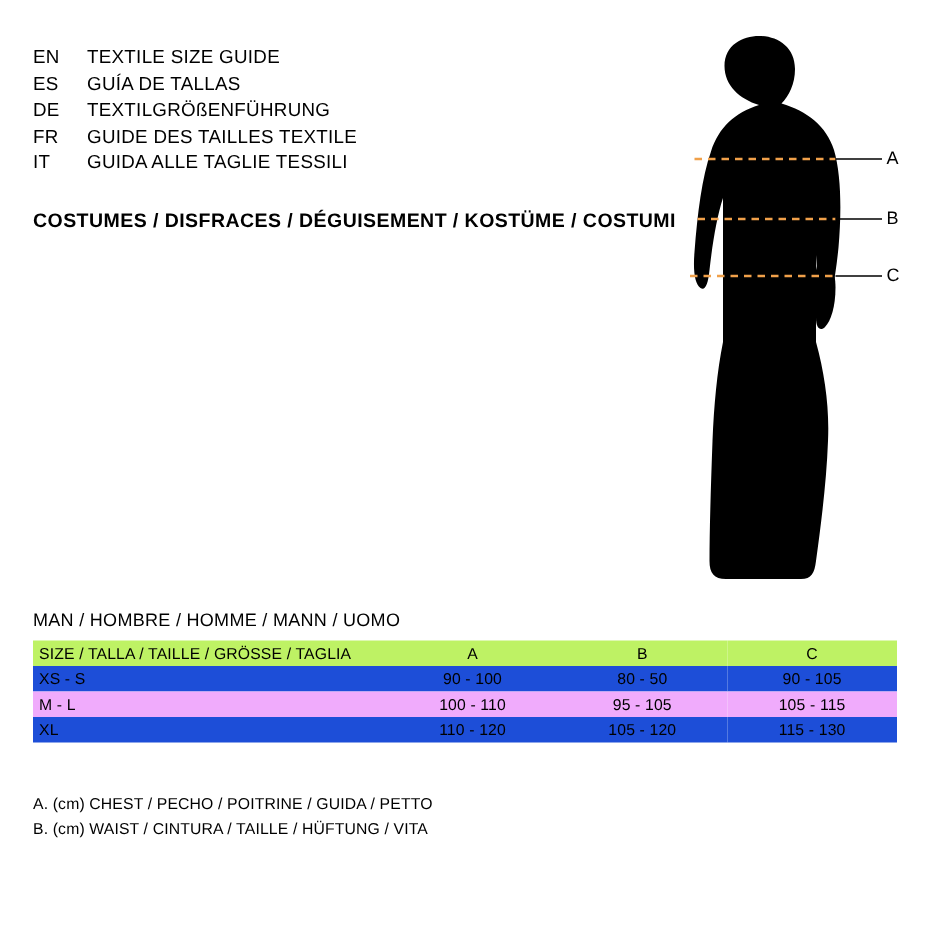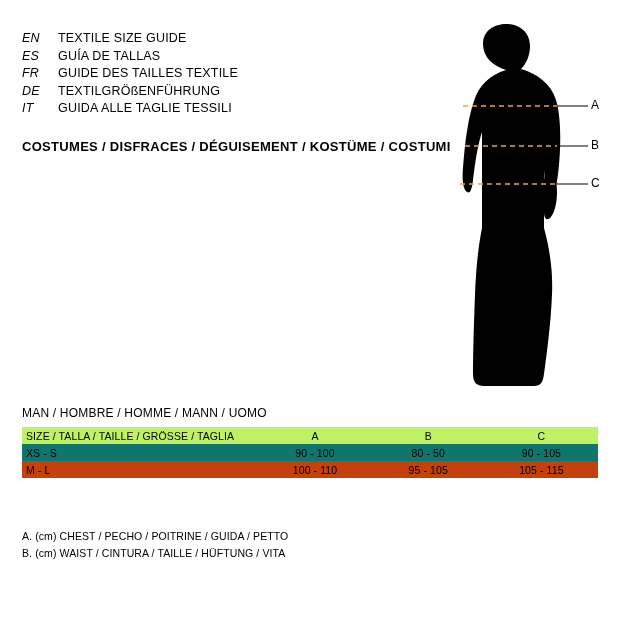--- a/index.html
+++ b/index.html
@@ -32,21 +32,20 @@
   .lang-row {
     display: flex;
     align-items: baseline;
     font-size: 12.5px;
     line-height: 17.5px;
     letter-spacing: 0.2px;
   }
   .lang-code {
     width: 36px;
     flex: 0 0 36px;
-    font-style: italic;
   }
   .lang-text {
     flex: 1 1 auto;
     white-space: nowrap;
   }
 
   .section-title {
     position: absolute;
     left: 22px;
     top: 139px;
@@ -97,24 +96,24 @@
   table.size-table th.label-col,
   table.size-table td.label-col {
     text-align: left;
     padding-left: 4px;
     width: 234px;
   }
   table.size-table thead tr {
     background: #bef264;
   }
   table.size-table tbody tr.odd {
-    background: #0f766e;
+    background: #1d4ed8;
   }
   table.size-table tbody tr.even {
-    background: #c2410c;
+    background: #f0abfc;
   }
   table.size-table col.c-a { width: 114px; }
   table.size-table col.c-b { width: 114px; }
   table.size-table col.c-c { width: 114px; }
 
   
   .notes {
     position: absolute;
     left: 22px;
     top: 528px;
@@ -132,26 +131,26 @@
   <div class="lang-block">
     <div class="lang-row">
       <span class="lang-code">EN</span>
       <span class="lang-text">TEXTILE SIZE GUIDE</span>
     </div>
     <div class="lang-row">
       <span class="lang-code">ES</span>
       <span class="lang-text">GUÍA DE TALLAS</span>
     </div>
     <div class="lang-row">
+      <span class="lang-code">DE</span>
+      <span class="lang-text">TEXTILGRÖßENFÜHRUNG</span>
+    </div>
+    <div class="lang-row">
       <span class="lang-code">FR</span>
       <span class="lang-text">GUIDE DES TAILLES TEXTILE</span>
-    </div>
-    <div class="lang-row">
-      <span class="lang-code">DE</span>
-      <span class="lang-text">TEXTILGRÖßENFÜHRUNG</span>
     </div>
     <div class="lang-row">
       <span class="lang-code">IT</span>
       <span class="lang-text">GUIDA ALLE TAGLIE TESSILI</span>
     </div>
   </div>
 
   <div class="section-title">COSTUMES / DISFRACES / DÉGUISEMENT / KOSTÜME / COSTUMI</div>
 
   <div class="figure-wrap">
@@ -235,20 +234,26 @@
         <td>90 - 100</td>
         <td>80 - 50</td>
         <td>90 - 105</td>
       </tr>
       <tr class="even">
         <td class="label-col">M - L</td>
         <td>100 - 110</td>
         <td>95 - 105</td>
         <td>105 - 115</td>
       </tr>
+      <tr class="odd">
+        <td class="label-col">XL</td>
+        <td>110 - 120</td>
+        <td>105 - 120</td>
+        <td>115 - 130</td>
+      </tr>
     </tbody>
   </table>
 
   <div class="notes">
     <div class="note-row">A. (cm) CHEST / PECHO / POITRINE / GUIDA / PETTO</div>
     <div class="note-row">B. (cm) WAIST / CINTURA / TAILLE / HÜFTUNG / VITA</div>
   </div>
 
 </div>
 

